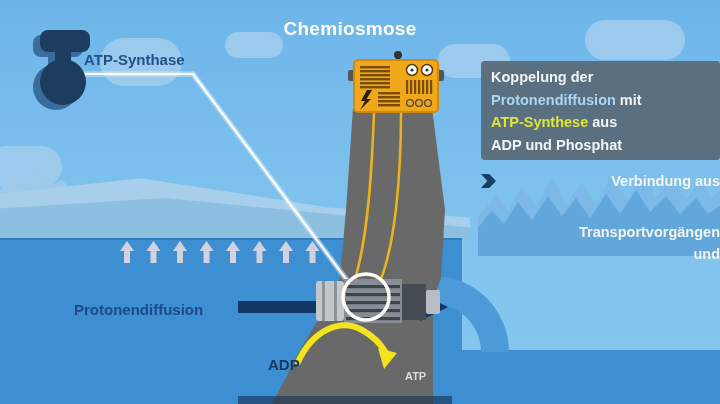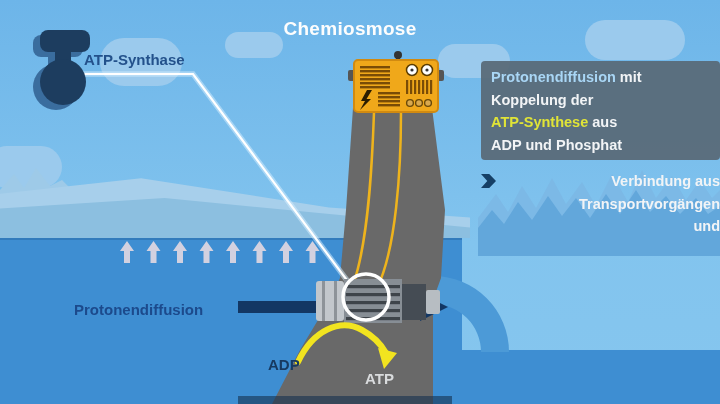--- a/index.html
+++ b/index.html
@@ -19,28 +19,28 @@
   
   .water-left{position:absolute;left:0;top:238px;width:462px;height:166px;background:#3e8ed2;
     border-top:2px solid rgba(28,88,148,.35);}
   .water-right{position:absolute;left:425px;top:350px;width:295px;height:54px;background:#3e8ed2;}
   
   .lbl{position:absolute;font-weight:bold;white-space:nowrap;}
   .title{left:255px;top:18px;width:190px;text-align:center;font-size:19px;color:#fdfdfd;letter-spacing:.3px;}
   .atpsyn-lbl{left:84px;top:51px;font-size:15px;color:#23518b;}
   .proton-lbl{left:74px;top:301px;font-size:15px;color:#1c4a8c;}
   .adp-lbl{left:268px;top:356px;font-size:15px;color:#173a61;}
-  .atp-lbl{left:365px;top:370px;font-size:15px;color:#d9dbdd;}
+  .atp-lbl{left:405px;top:370px;font-size:11px;color:#d9dbdd;}
   
   .panel1{position:absolute;left:481px;top:61px;width:239px;height:99px;
     background:rgba(88,104,117,.92);border-radius:4px;box-sizing:border-box;padding:5px 6px 0 10px;}
   .panel1 .ln, .panel2 .ln{font-size:14.5px;font-weight:bold;line-height:22.5px;color:#f2f4f6;white-space:nowrap;}
   .hl-blue{color:#a9d6f5;}
   .hl-yellow{color:#e0e437;}
-  .txt-navy{color:#1c4a7c;}
+  .txt-navy{color:#1c4a7c;margin-top:28px;}
   .txt-green{color:#cfe03c;}
   .panel2{position:absolute;left:481px;top:170px;width:239px;text-align:right;}
   .bullet{position:absolute;left:0px;top:4px;width:15px;height:14px;background:#164066;
     clip-path:polygon(0 0,55% 0,100% 50%,55% 100%,0 100%,42% 50%);}
   .panel2-text{margin-left:21px;}
   .bottom-bar{position:absolute;left:238px;top:396px;width:214px;height:8px;background:rgba(22,48,78,.6);}
   svg{display:block;}
 </style>
 </head>
 <body>
@@ -178,22 +178,22 @@
     </g>
   </svg>
 
   <div class="lbl title">Chemiosmose</div>
   <div class="lbl atpsyn-lbl">ATP-Synthase</div>
   <div class="lbl proton-lbl">Protonendiffusion</div>
   <div class="lbl adp-lbl">ADP</div>
   <div class="lbl atp-lbl">ATP</div>
 
   <div class="panel1">
+    <div class="ln">Koppelung der</div>
     <div class="ln"><span class="hl-blue">Protonendiffusion</span><span> mit</span></div>
-    <div class="ln">Koppelung der</div>
     <div class="ln"><span class="hl-yellow">ATP-Synthese</span><span> aus</span></div>
     <div class="ln">ADP und Phosphat</div>
   </div>
 
   <div class="panel2">
     <div class="bullet"></div>
     <div class="panel2-text">
       <div class="ln">Verbindung aus</div>
       <div class="ln txt-navy">Transportvorgängen</div>
       <div class="ln">und</div>

